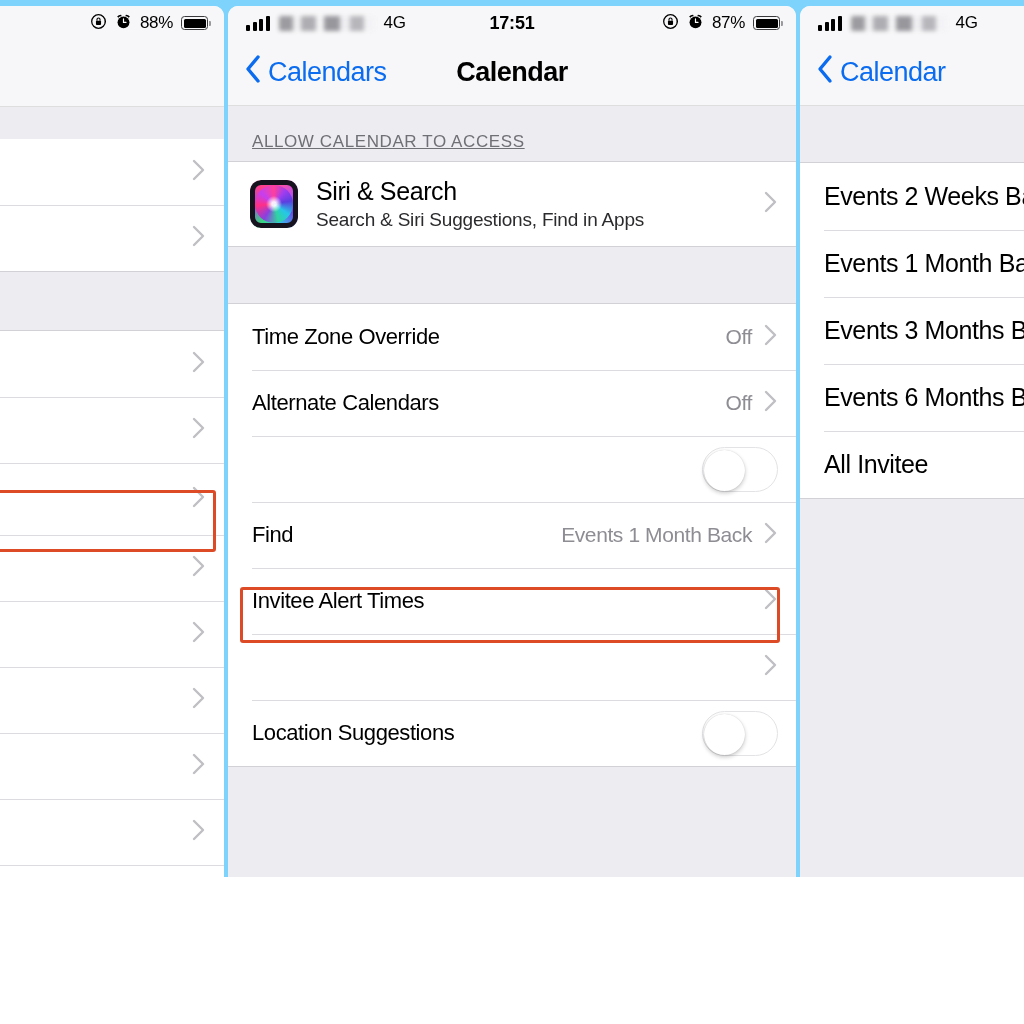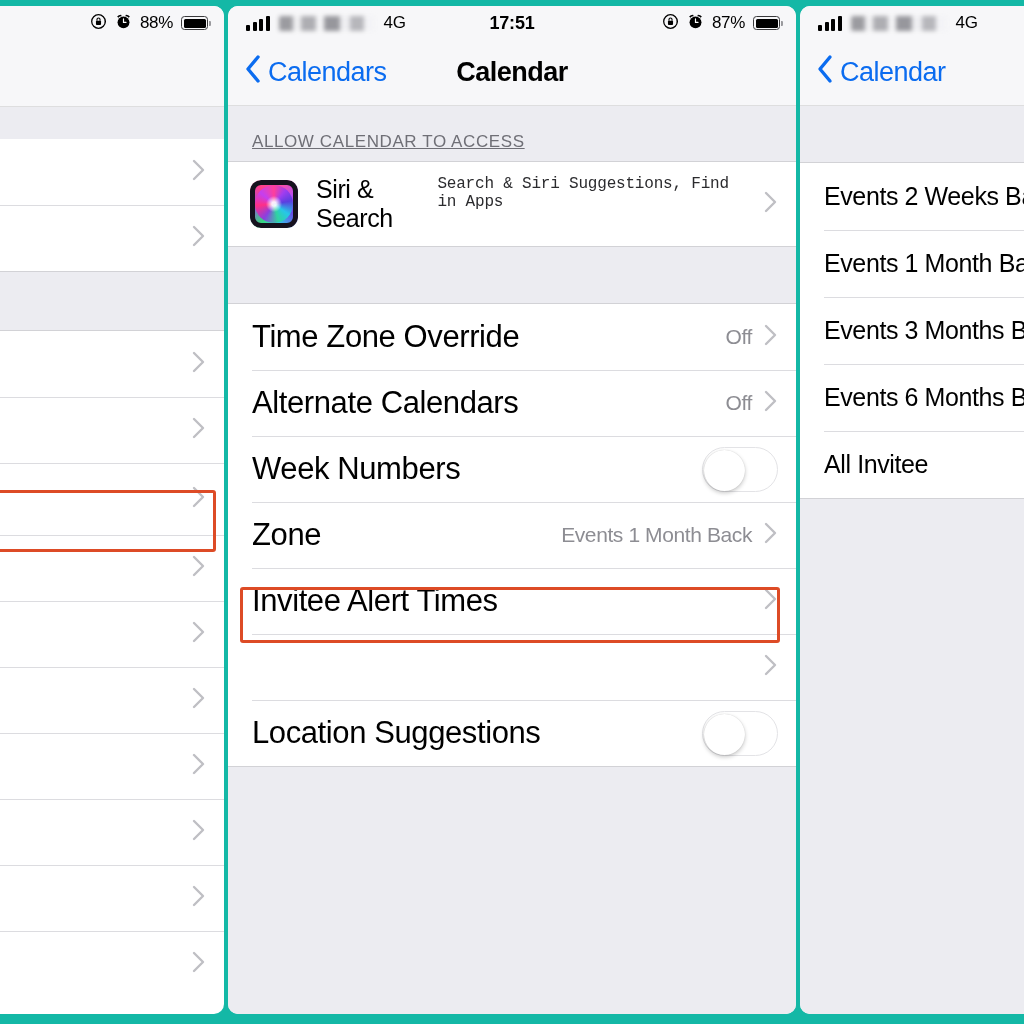--- a/index.html
+++ b/index.html
@@ -7,22 +7,22 @@
     padding: 0;
     width: 1024px;
     height: 1024px;
     background: #ffffff;
     font-family: "Liberation Sans", sans-serif;
     overflow: hidden;
   }
   #stage {
     position: relative;
     width: 1024px;
-    height: 1024px;
-    background: #14b8a6;
+    height: 877px;
+    background: #7dd3fc;
     overflow: hidden;
   }
 
   
   .panel {
     position: absolute;
     top: 6px;
     height: 1008px;
     background: #ffffff;
     border-radius: 10px;
@@ -164,21 +164,21 @@
     position: relative;
     cursor: pointer;
   }
   .row + .row::before {
     content: "";
     position: absolute;
     left: 24px; right: 0; top: 0;
     height: 1px;
     background: #dcdce0;
   }
-  .row-label { font-size: 31px; color: #000; letter-spacing: -0.4px; }
+  .row-label { font-size: 22px; color: #000; letter-spacing: -0.4px; }
   .row-value { margin-left: auto; font-size: 21px; color: #8d8d93; letter-spacing: -0.4px; padding-right: 12px; }
   .row .chev { margin-left: auto; }
   .row-value + .chev { margin-left: 0; }
   .chev { flex: 0 0 auto; }
 
   .row-siri { min-height: 84px; padding-left: 22px; gap: 18px; }
   .siri-icon {
     width: 48px; height: 48px;
     border-radius: 11px;
     flex: 0 0 auto;
@@ -199,23 +199,23 @@
     inset: 5px;
     border-radius: 50%;
     background:
       radial-gradient(circle at 50% 50%, rgba(255,255,255,.9) 0 8%, rgba(255,255,255,0) 30%),
       conic-gradient(from 0deg,
         #ff3f9a 0deg, #a13df0 40deg, #5a3fe0 80deg,
         #27c7e8 125deg, #2fd4a0 165deg, #8b3fe0 215deg,
         #ff2f86 265deg, #c43ff0 310deg, #ff3f9a 360deg);
     filter: blur(0.4px);
   }
-  .siri-texts { display: flex; flex-direction: row; gap: 3px; }
+  .siri-texts { display: flex; flex-direction: column; gap: 3px; }
   .siri-title { font-size: 25px; color: #000; letter-spacing: -0.4px; }
-  .siri-sub { font-size: 16px; color: #2b2b2e; letter-spacing: -0.2px; font-family: Liberation Mono, monospace; }
+  .siri-sub { font-size: 19px; color: #2b2b2e; letter-spacing: -0.2px; }
 
   
   .toggle {
     margin-left: auto;
     width: 76px; height: 45px;
     border-radius: 23px;
     position: relative;
     flex: 0 0 auto;
     cursor: pointer;
   }
@@ -439,29 +439,28 @@
 
         <div class="row">
           <span class="row-label">Alternate Calendars</span>
           <span class="row-value">Off</span>
           <span class="chev"><svg width="14" height="24" viewBox="0 0 14 24">
                 <path d="M2 3 L11 12 L2 21" fill="none" stroke="#bfbfc4" stroke-width="2.4" stroke-linecap="round" stroke-linejoin="round"></path>
               </svg></span>
         </div>
 
         <div class="row">
-          <span class="row-label">Week Numbers</span>
           <span class="toggle off">
               <span class="knob"></span>
             </span>
         </div>
 
 
         <div class="row">
-          <span class="row-label">Zone</span>
+          <span class="row-label">Find</span>
           <span class="row-value">Events 1 Month Back</span>
           <span class="chev"><svg width="14" height="24" viewBox="0 0 14 24">
                 <path d="M2 3 L11 12 L2 21" fill="none" stroke="#bfbfc4" stroke-width="2.4" stroke-linecap="round" stroke-linejoin="round"></path>
               </svg></span>
         </div>
 
         <div class="row">
           <span class="row-label">Invitee Alert Times</span>
           <span class="chev"><svg width="14" height="24" viewBox="0 0 14 24">
                 <path d="M2 3 L11 12 L2 21" fill="none" stroke="#bfbfc4" stroke-width="2.4" stroke-linecap="round" stroke-linejoin="round"></path>

